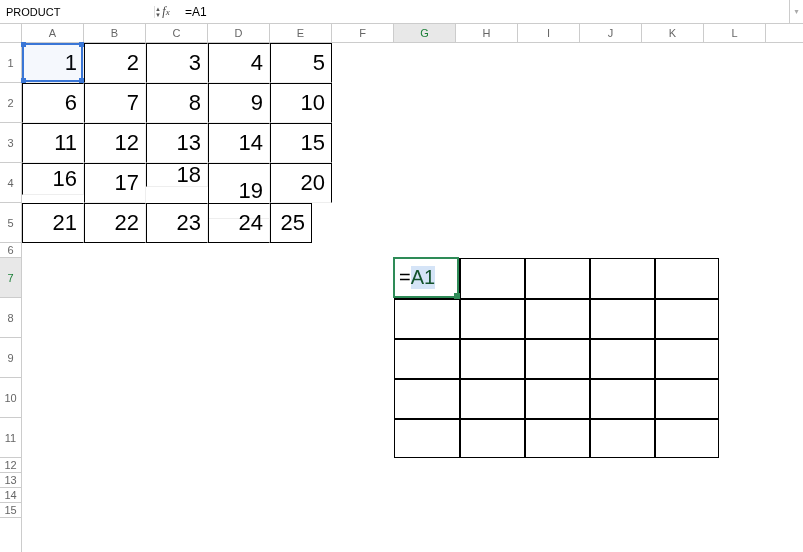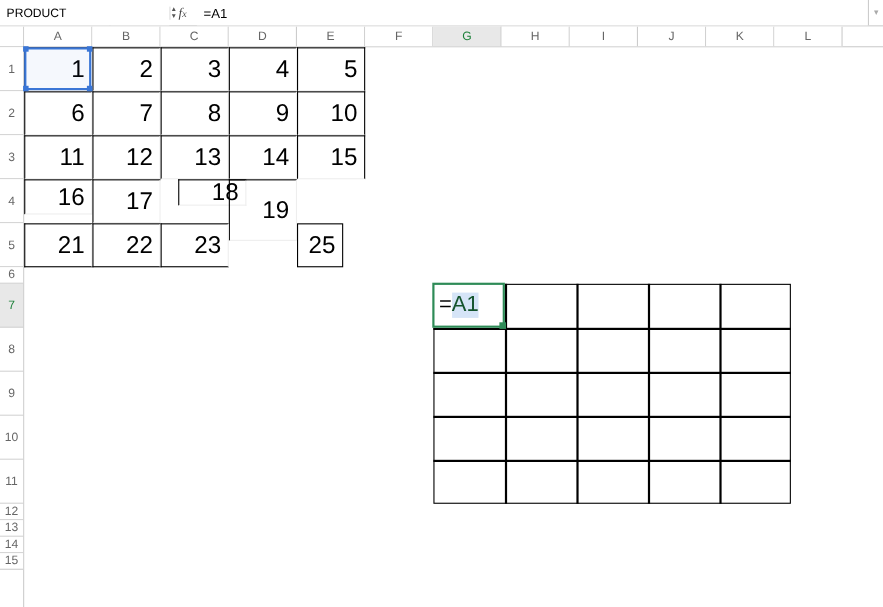--- a/index.html
+++ b/index.html
@@ -232,25 +232,27 @@
       <div class="cell" style="left: 124px; top: 40px; width: 62px; height: 40px; border-top: 1.5px solid rgb(0, 0, 0); border-left: 1.5px solid rgb(0, 0, 0);">8</div>
       <div class="cell" style="left: 186px; top: 40px; width: 62px; height: 40px; border-top: 1.5px solid rgb(0, 0, 0); border-left: 1.5px solid rgb(0, 0, 0);">9</div>
       <div class="cell" style="left: 248px; top: 40px; width: 62px; height: 40px; border-top: 1.5px solid rgb(0, 0, 0); border-left: 1.5px solid rgb(0, 0, 0); border-right: 1.5px solid rgb(0, 0, 0);">10</div>
       <div class="cell" style="left: 0px; top: 80px; width: 62px; height: 40px; border-top: 1.5px solid rgb(0, 0, 0); border-left: 1.5px solid rgb(0, 0, 0);">11</div>
       <div class="cell" style="left: 62px; top: 80px; width: 62px; height: 40px; border-top: 1.5px solid rgb(0, 0, 0); border-left: 1.5px solid rgb(0, 0, 0);">12</div>
       <div class="cell" style="left: 124px; top: 80px; width: 62px; height: 40px; border-top: 1.5px solid rgb(0, 0, 0); border-left: 1.5px solid rgb(0, 0, 0);">13</div>
       <div class="cell" style="left: 186px; top: 80px; width: 62px; height: 40px; border-top: 1.5px solid rgb(0, 0, 0); border-left: 1.5px solid rgb(0, 0, 0);">14</div>
       <div class="cell" style="left: 248px; top: 80px; width: 62px; height: 40px; border-top: 1.5px solid rgb(0, 0, 0); border-left: 1.5px solid rgb(0, 0, 0); border-right: 1.5px solid rgb(0, 0, 0);">15</div>
       <div class="cell" style="left: 0px; top: 120px; width: 62px; height: 32px; border-top: 1.5px solid rgb(0, 0, 0); border-left: 1.5px solid rgb(0, 0, 0);">16</div>
       <div class="cell" style="left: 62px; top: 120px; width: 62px; height: 40px; border-top: 1.5px solid rgb(0, 0, 0); border-left: 1.5px solid rgb(0, 0, 0); text-align: right;">17</div>
-      <div class="cell" style="left: 140px; top: 120px; width: 62px; height: 24px; border-top: 1.5px solid rgb(0, 0, 0); border-left: 1.5px solid rgb(0, 0, 0);">18</div>
+      <div class="cell" style="left: 124px; top: 120px; width: 62px; height: 24px; border-top: 1.5px solid rgb(0, 0, 0); border-left: 1.5px solid rgb(0, 0, 0);">18</div>
       <div class="cell" style="left: 186px; top: 120px; width: 62px; height: 56px; border-top: 1.5px solid rgb(0, 0, 0); border-left: 1.5px solid rgb(0, 0, 0);">19</div>
+      <div class="cell" style="left: 248px; top: 120px; width: 62px; height: 40px; border-top: 1.5px solid rgb(0, 0, 0); border-left: 1.5px solid rgb(0, 0, 0); border-right: 1.5px solid rgb(0, 0, 0);">20</div>
       <div class="cell" style="left: 0px; top: 160px; width: 62px; height: 40px; border-top: 1.5px solid rgb(0, 0, 0); border-left: 1.5px solid rgb(0, 0, 0); border-bottom: 1.5px solid rgb(0, 0, 0);">21</div>
       <div class="cell" style="left: 62px; top: 160px; width: 62px; height: 40px; border-top: 1.5px solid rgb(0, 0, 0); border-left: 1.5px solid rgb(0, 0, 0); border-bottom: 1.5px solid rgb(0, 0, 0);">22</div>
       <div class="cell" style="left: 124px; top: 160px; width: 62px; height: 40px; border-top: 1.5px solid rgb(0, 0, 0); border-left: 1.5px solid rgb(0, 0, 0); border-bottom: 1.5px solid rgb(0, 0, 0);">23</div>
+      <div class="cell" style="left: 186px; top: 160px; width: 62px; height: 40px; border-top: 1.5px solid rgb(0, 0, 0); border-left: 1.5px solid rgb(0, 0, 0); border-bottom: 1.5px solid rgb(0, 0, 0);">24</div>
       <div class="cell" style="left: 248px; top: 160px; width: 42px; height: 40px; border-width: 1.5px; border-style: solid; border-color: rgb(0, 0, 0);">25</div>
       <div class="ref-highlight" style="left: 0px; top: 0px; width: 61px; height: 39px;">
         <div class="corner-dot" style="left: -3px; top: -3px;"></div>
         <div class="corner-dot" style="right: -3px; top: -3px;"></div>
         <div class="corner-dot" style="left: -3px; bottom: -3px;"></div>
         <div class="corner-dot" style="right: -3px; bottom: -3px;"></div>
       </div>
       <div class="table2-outline" style="left: 372px; top: 215px; width: 325px; height: 200px;"></div>
       <div class="table2-grid-v" style="left: 437px; top: 215px; width: 1.5px; height: 200px;"></div>
       <div class="table2-grid-h" style="left: 372px; top: 255px; height: 1.5px; width: 325px;"></div>

